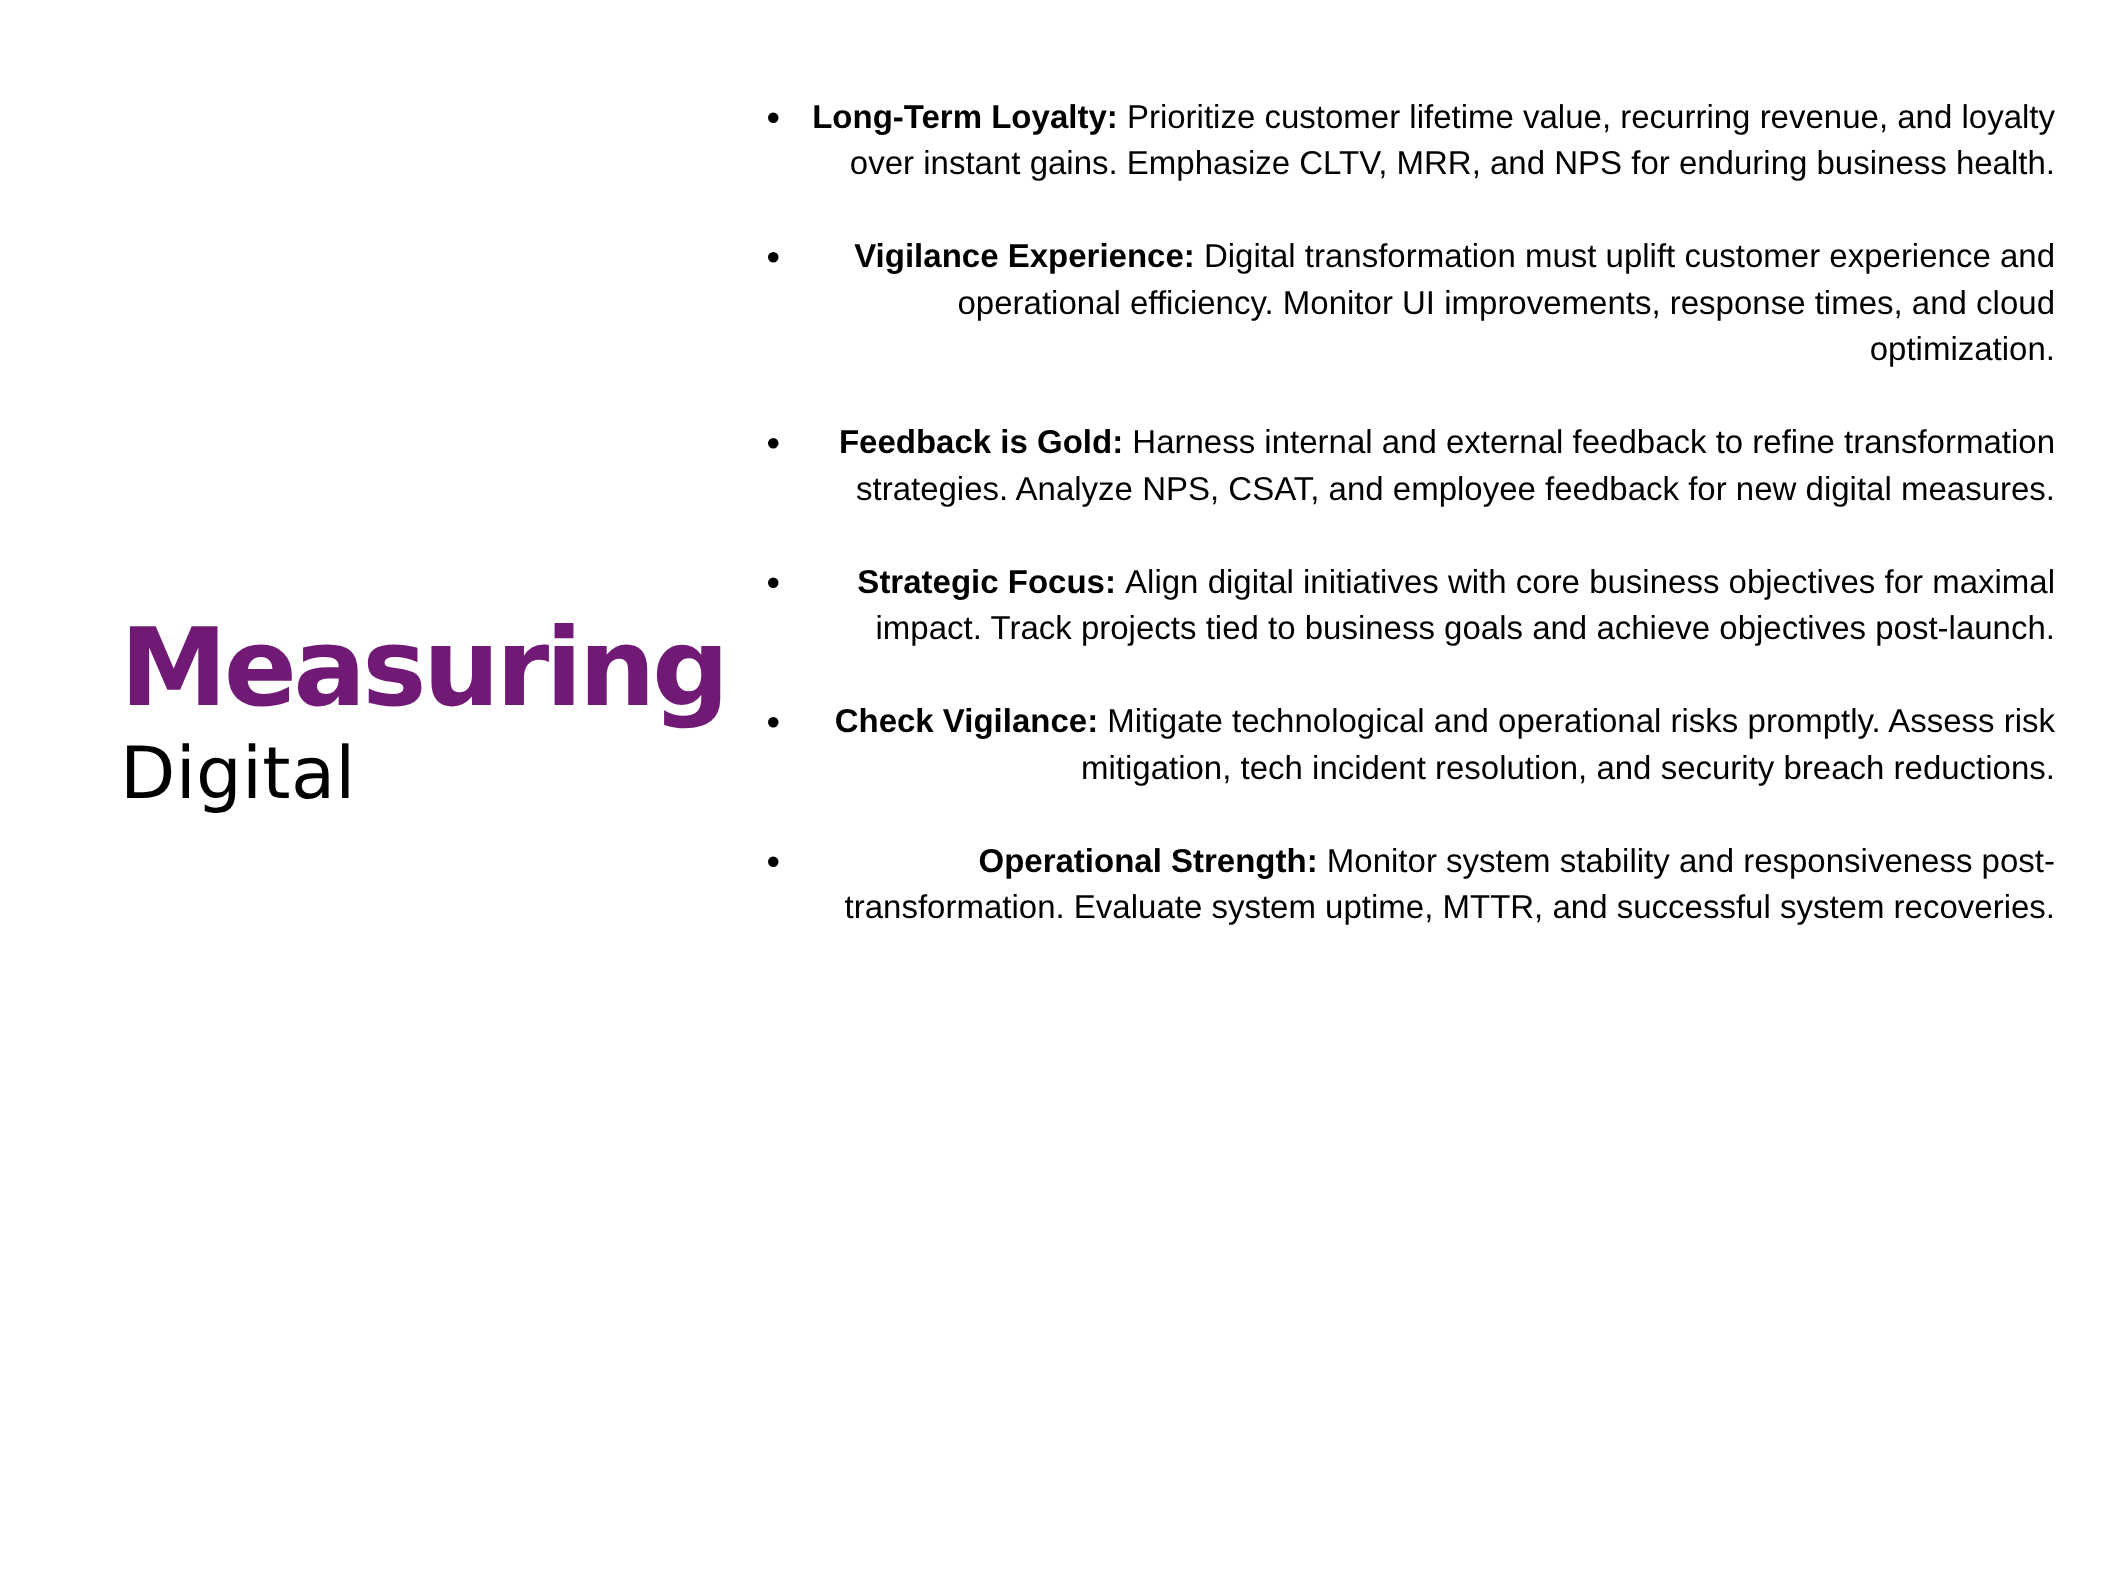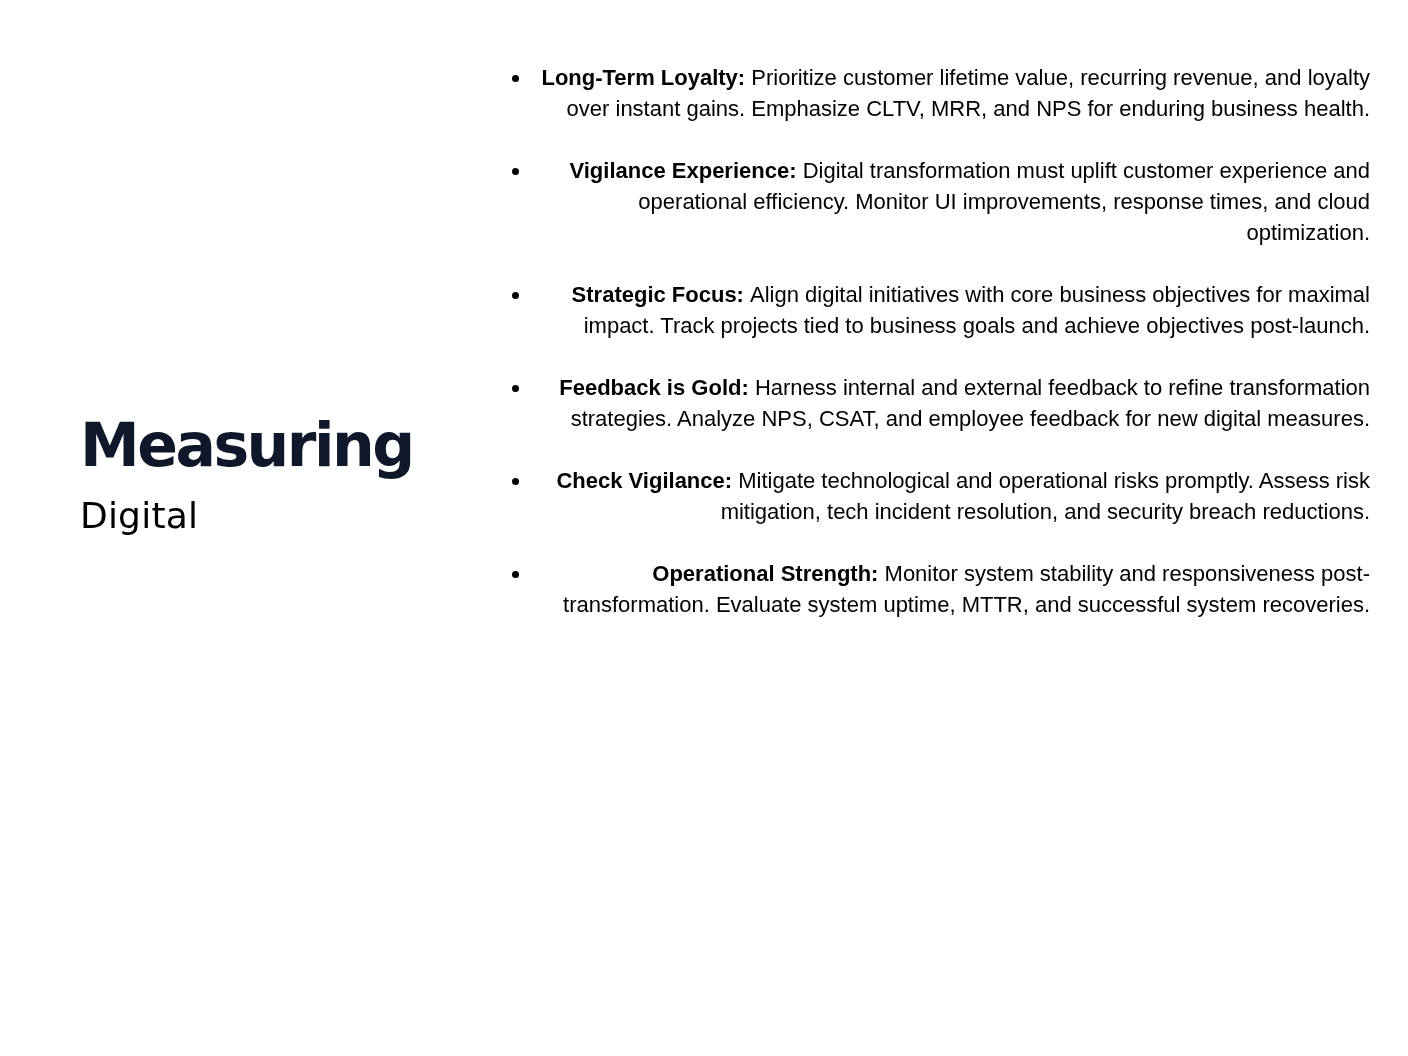--- a/index.html
+++ b/index.html
@@ -16,31 +16,31 @@
     }
     .left-panel {
       position: absolute;
       left: 80px;
       top: 404px;
       width: 380px;
     }
     .title {
       font-family: "DejaVu Sans", sans-serif;
       font-weight: 700;
-      font-size: 60px;
+      font-size: 72px;
       line-height: 82px;
       letter-spacing: -2.5px;
       margin: 0;
-      color: #0f172a;
+      color: #701a75;
     }
     .title span { display: block; }
     .subtitle {
       font-family: "DejaVu Sans", sans-serif;
       font-weight: 400;
-      font-size: 36px;
+      font-size: 48px;
       line-height: 52px;
       letter-spacing: 0.2px;
       margin: 4px 0 0 0;
       color: #000;
     }
     .subtitle span { display: block; }
     .right-panel {
       position: absolute;
       left: 510px;
       top: 62px;
@@ -93,27 +93,27 @@
       <span class="term">Long-Term Loyalty: </span>
       <span>Prioritize customer lifetime value, recurring revenue, and loyalty over instant gains. Emphasize CLTV, MRR, and NPS for enduring business health.</span>
     </li>
     <li>
       <span class="dot"></span>
       <span class="term">Vigilance Experience: </span>
       <span>Digital transformation must uplift customer experience and operational efficiency. Monitor UI improvements, response times, and cloud optimization.</span>
     </li>
     <li>
       <span class="dot"></span>
-      <span class="term">Strategic Focus: </span>
-      <span>Align digital initiatives with core business objectives for maximal impact. Track projects tied to business goals and achieve objectives post-launch.</span>
+      <span class="term">Feedback is Gold: </span>
+      <span>Harness internal and external feedback to refine transformation strategies. Analyze NPS, CSAT, and employee feedback for new digital measures.</span>
     </li>
     <li>
       <span class="dot"></span>
-      <span class="term">Feedback is Gold: </span>
-      <span>Harness internal and external feedback to refine transformation strategies. Analyze NPS, CSAT, and employee feedback for new digital measures.</span>
+      <span class="term">Strategic Focus: </span>
+      <span>Align digital initiatives with core business objectives for maximal impact. Track projects tied to business goals and achieve objectives post-launch.</span>
     </li>
     <li>
       <span class="dot"></span>
       <span class="term">Check Vigilance: </span>
       <span>Mitigate technological and operational risks promptly. Assess risk mitigation, tech incident resolution, and security breach reductions.</span>
     </li>
     <li>
       <span class="dot"></span>
       <span class="term">Operational Strength: </span>
       <span>Monitor system stability and responsiveness post-transformation. Evaluate system uptime, MTTR, and successful system recoveries.</span>

